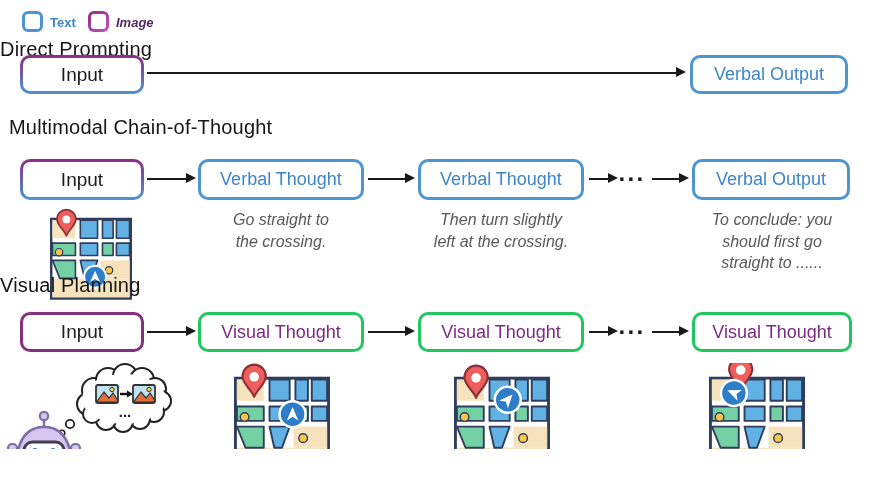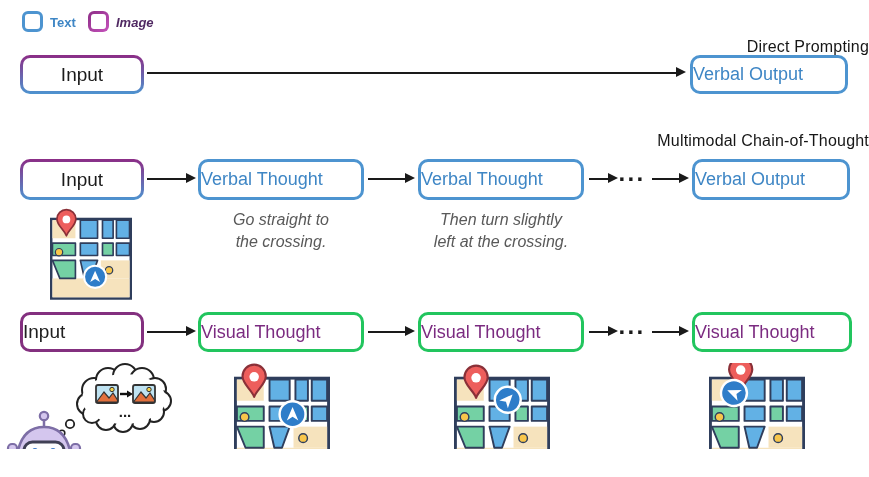--- a/index.html
+++ b/index.html
@@ -11,32 +11,32 @@
 
   
   .swatch { position:absolute; width:21px; height:21px; border-radius:6px; }
   .swatch-blue { border:3px solid #4d94d0; }
   .swatch-grad { background:linear-gradient(135deg,#8c2d86,#c653bc); padding:3px; }
   .swatch-grad .inner { width:100%; height:100%; background:#fff; border-radius:3px; }
   .legend-label { position:absolute; font-size:13px; font-weight:bold; }
 
   
   .sec-title {
-    position:absolute; left:0; width:869px; text-align:right;
-    font-size:16px; font-weight:500; color:#161616; letter-spacing:0.2px;
+    position:absolute; left:0; width:869px; text-align:left;
+    font-size:20px; font-weight:500; color:#161616; letter-spacing:0.2px;
   }
 
   
   .gbox { position:absolute; background:linear-gradient(180deg,#8c2d86 0%,#4d94d0 100%);
           border-radius:10px; padding:3px; }
   .gbox .inner { width:100%; height:100%; background:#fff; border-radius:7px;
           display:flex; align-items:center; justify-content:center;
           font-size:19px; color:#1b1b1b; }
   .obox { position:absolute; background:#fff; border-radius:10px;
-          display:flex; align-items:center; font-size:18px; }
+          display:flex; align-items:center; justify-content:center; font-size:18px; }
   .obox.blue  { border:3px solid #4d94d0; color:#3e86c5; }
   .obox.purp  { border:3px solid #22c55e; color:#7b2b80; }
   .obox.purp-dark { border:3px solid #83307f; color:#202020; font-size:19px; }
 
   
   .arrow { position:absolute; height:2.5px; background:#1a1a1a; }
   .arrow::after { content:""; position:absolute; right:-9px; top:-4.5px;
     border-left:10px solid #1a1a1a; border-top:5.5px solid transparent;
     border-bottom:5.5px solid transparent; }
   .dots { position:absolute; font-size:24px; font-weight:bold; color:#1a1a1a;
@@ -104,21 +104,21 @@
   <div class="gbox" style="left:20px; top:55px; width:124px; height:39px;">
     <div class="inner">Input</div>
   </div>
 
   <div class="arrow" style="left:147px; top:71.5px; width:530px;"></div>
 
   <div class="obox blue" style="left:690px; top:55px; width:158px; height:39px;">
     <span>Verbal Output</span>
   </div>
 
-  <div class="sec-title" style="top:132px;">Multimodal Chain-of-Thought</div>
+  <div class="sec-title" style="top:116px;padding-left:9px;">Multimodal Chain-of-Thought</div>
 
   <div class="gbox" style="left:20px; top:159px; width:124px; height:41px;">
     <div class="inner">Input</div>
   </div>
   <div class="arrow" style="left:147px; top:177.5px; width:40px;"></div>
   <div class="obox blue" style="left:198px; top:159px; width:166px; height:41px;">
     <span>Verbal Thought</span>
   </div>
   <div class="arrow" style="left:368px; top:177.5px; width:38px;"></div>
   <div class="obox blue" style="left:418px; top:159px; width:166px; height:41px;">
@@ -132,27 +132,33 @@
   </div>
 
   <div class="caption" style="left:406px; top:209px; width:190px;">
     <span>Then turn slightly</span><br>
     <span>left at the crossing.</span>
   </div>
   <div class="caption" style="left:200px; top:209px; width:162px;">
     <span>Go straight to</span><br>
     <span>the crossing.</span>
   </div>
+  <div class="caption" style="left:687px; top:209px; width:170px;">
+    <span>To conclude: you</span><br>
+    <span>should first go</span><br>
+    <span>straight to ......</span>
+  </div>
 
   <svg class="figure" style="left:50px; top:206px;" width="82" height="94" viewBox="0 -14 100 114">
     <use href="#mapbase"></use>
     <use href="#pin" transform="translate(20,22) scale(1.05)"></use>
     <use href="#nav" transform="translate(55,72)"></use>
   </svg>
 
+  <div class="sec-title" style="top:274px;">Visual Planning</div>
 
   <div class="obox purp-dark" style="left:20px; top:312px; width:124px; height:40px;">
     <span>Input</span>
   </div>
   <div class="arrow" style="left:147px; top:330.5px; width:40px;"></div>
   <div class="obox purp" style="left:198px; top:312px; width:166px; height:40px;">
     <span>Visual Thought</span>
   </div>
   <div class="arrow" style="left:368px; top:330.5px; width:38px;"></div>
   <div class="obox purp" style="left:418px; top:312px; width:166px; height:40px;">

